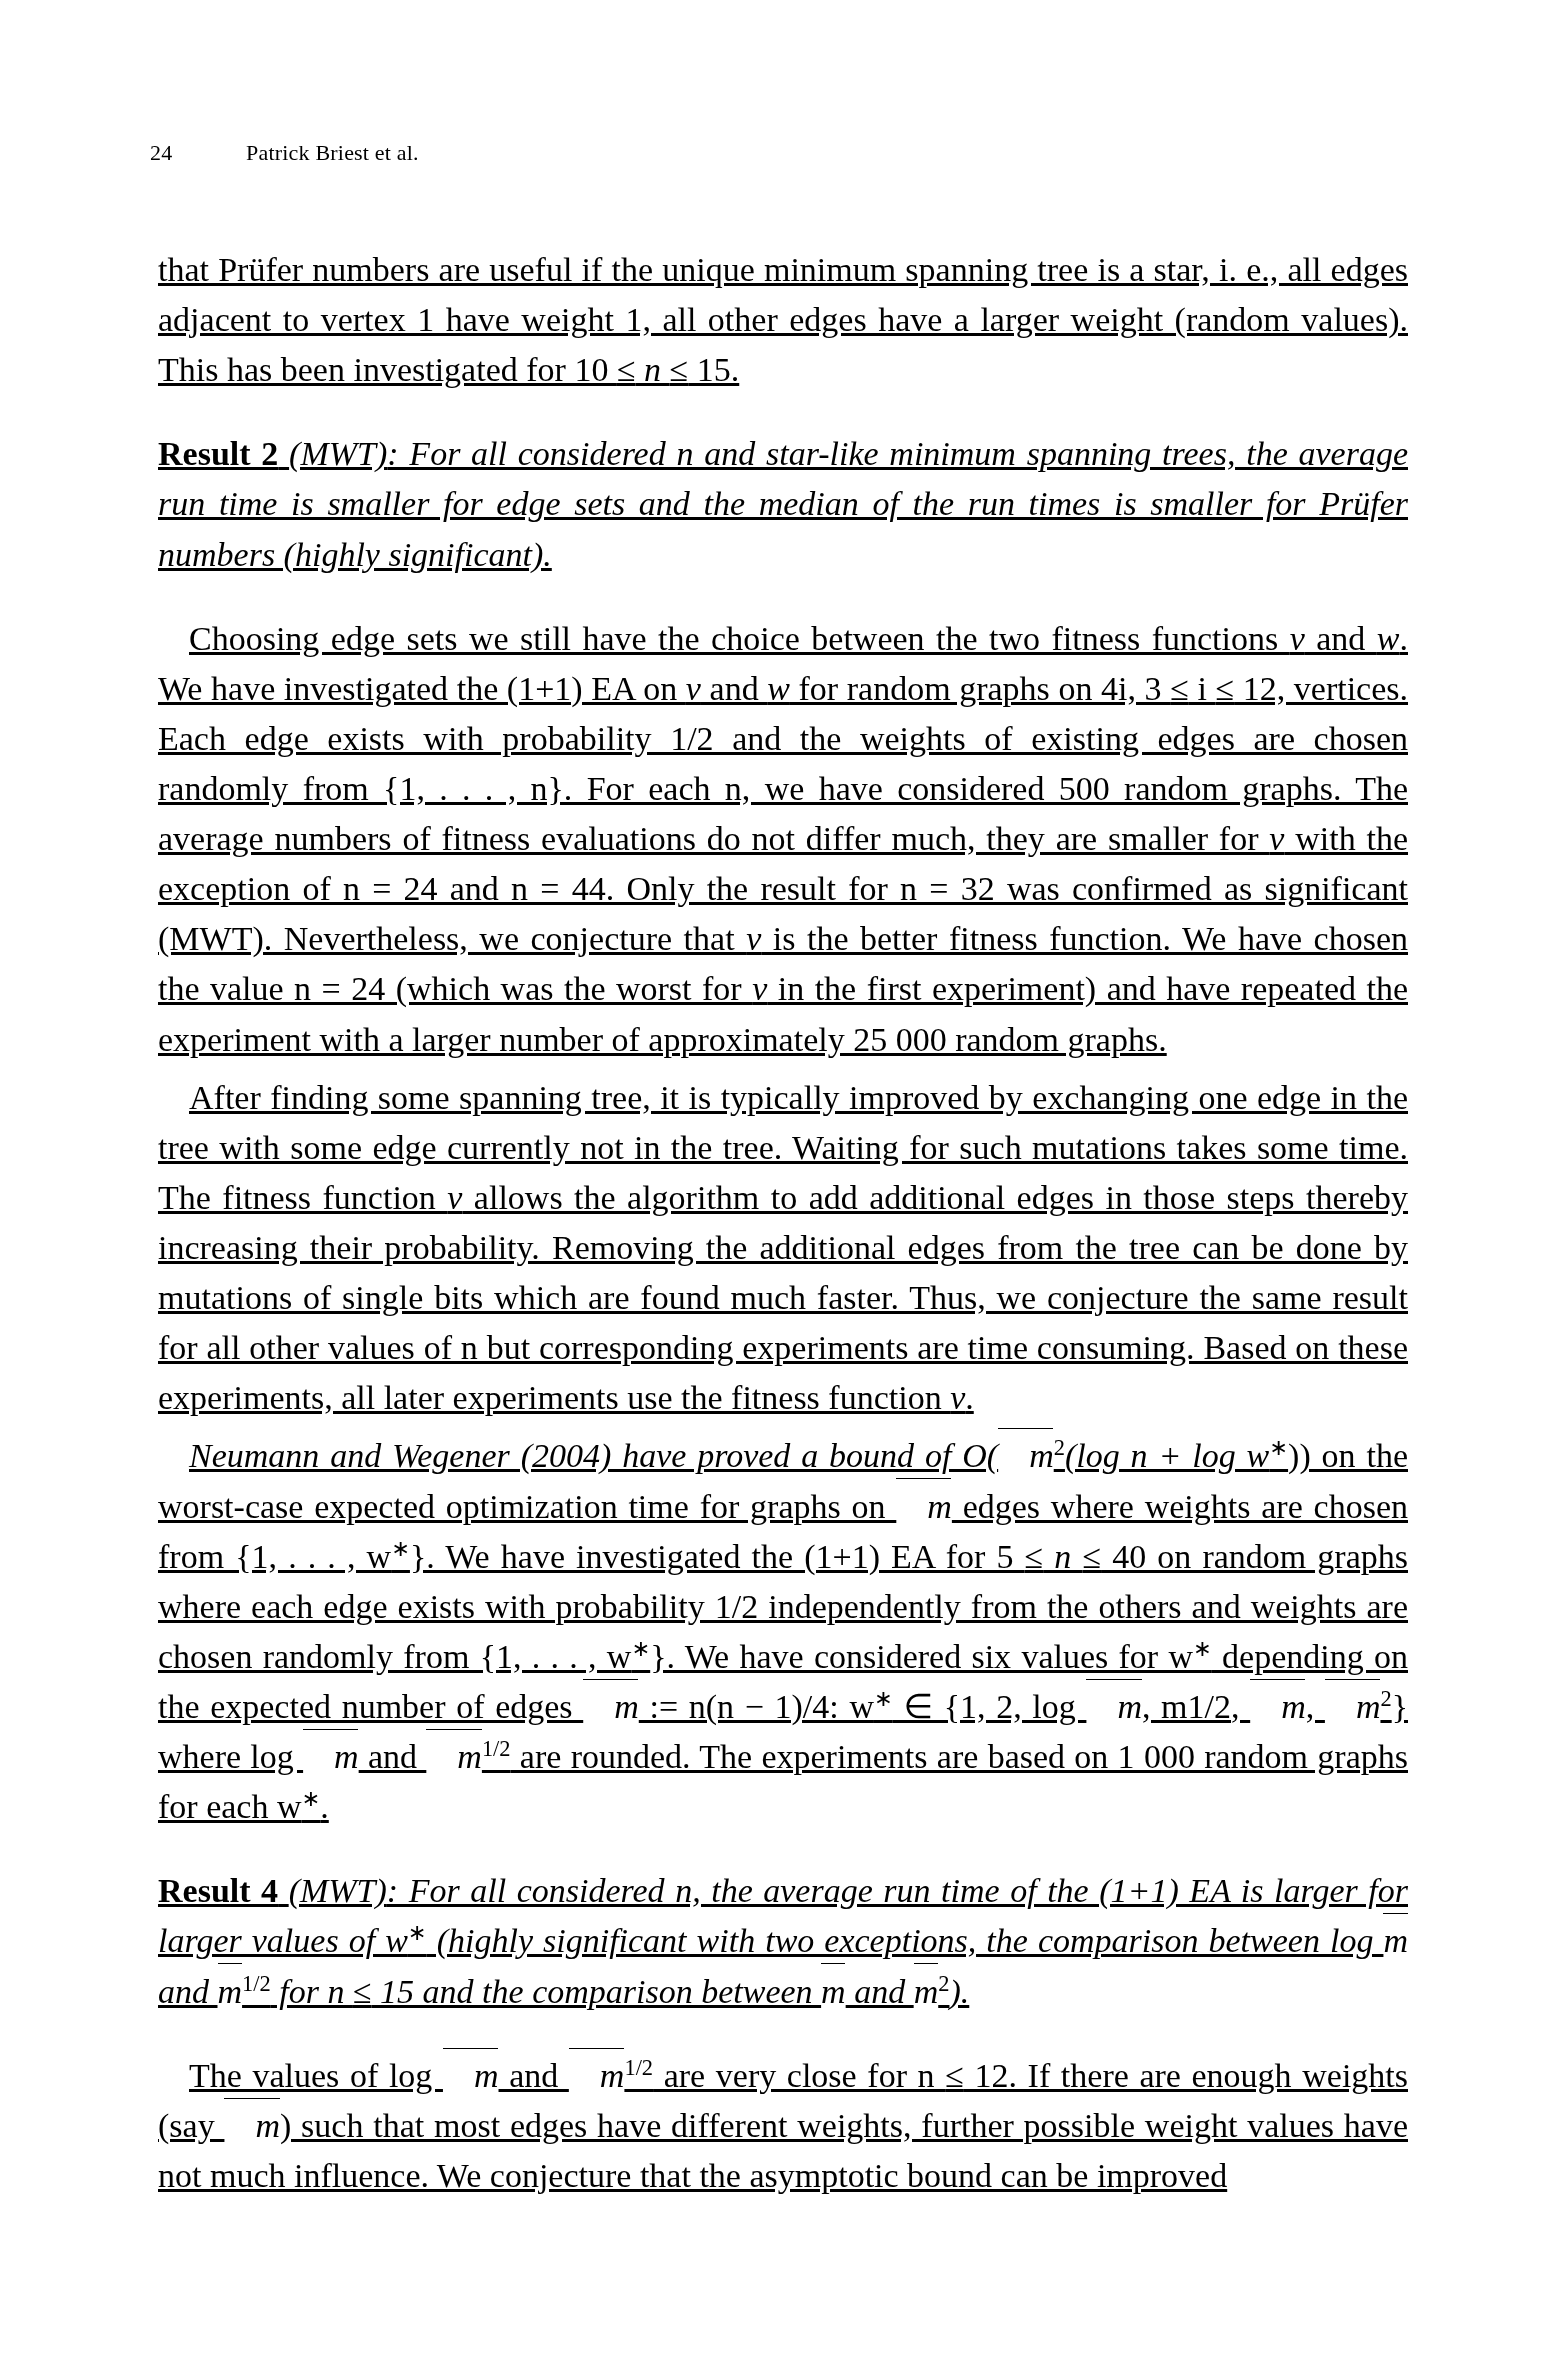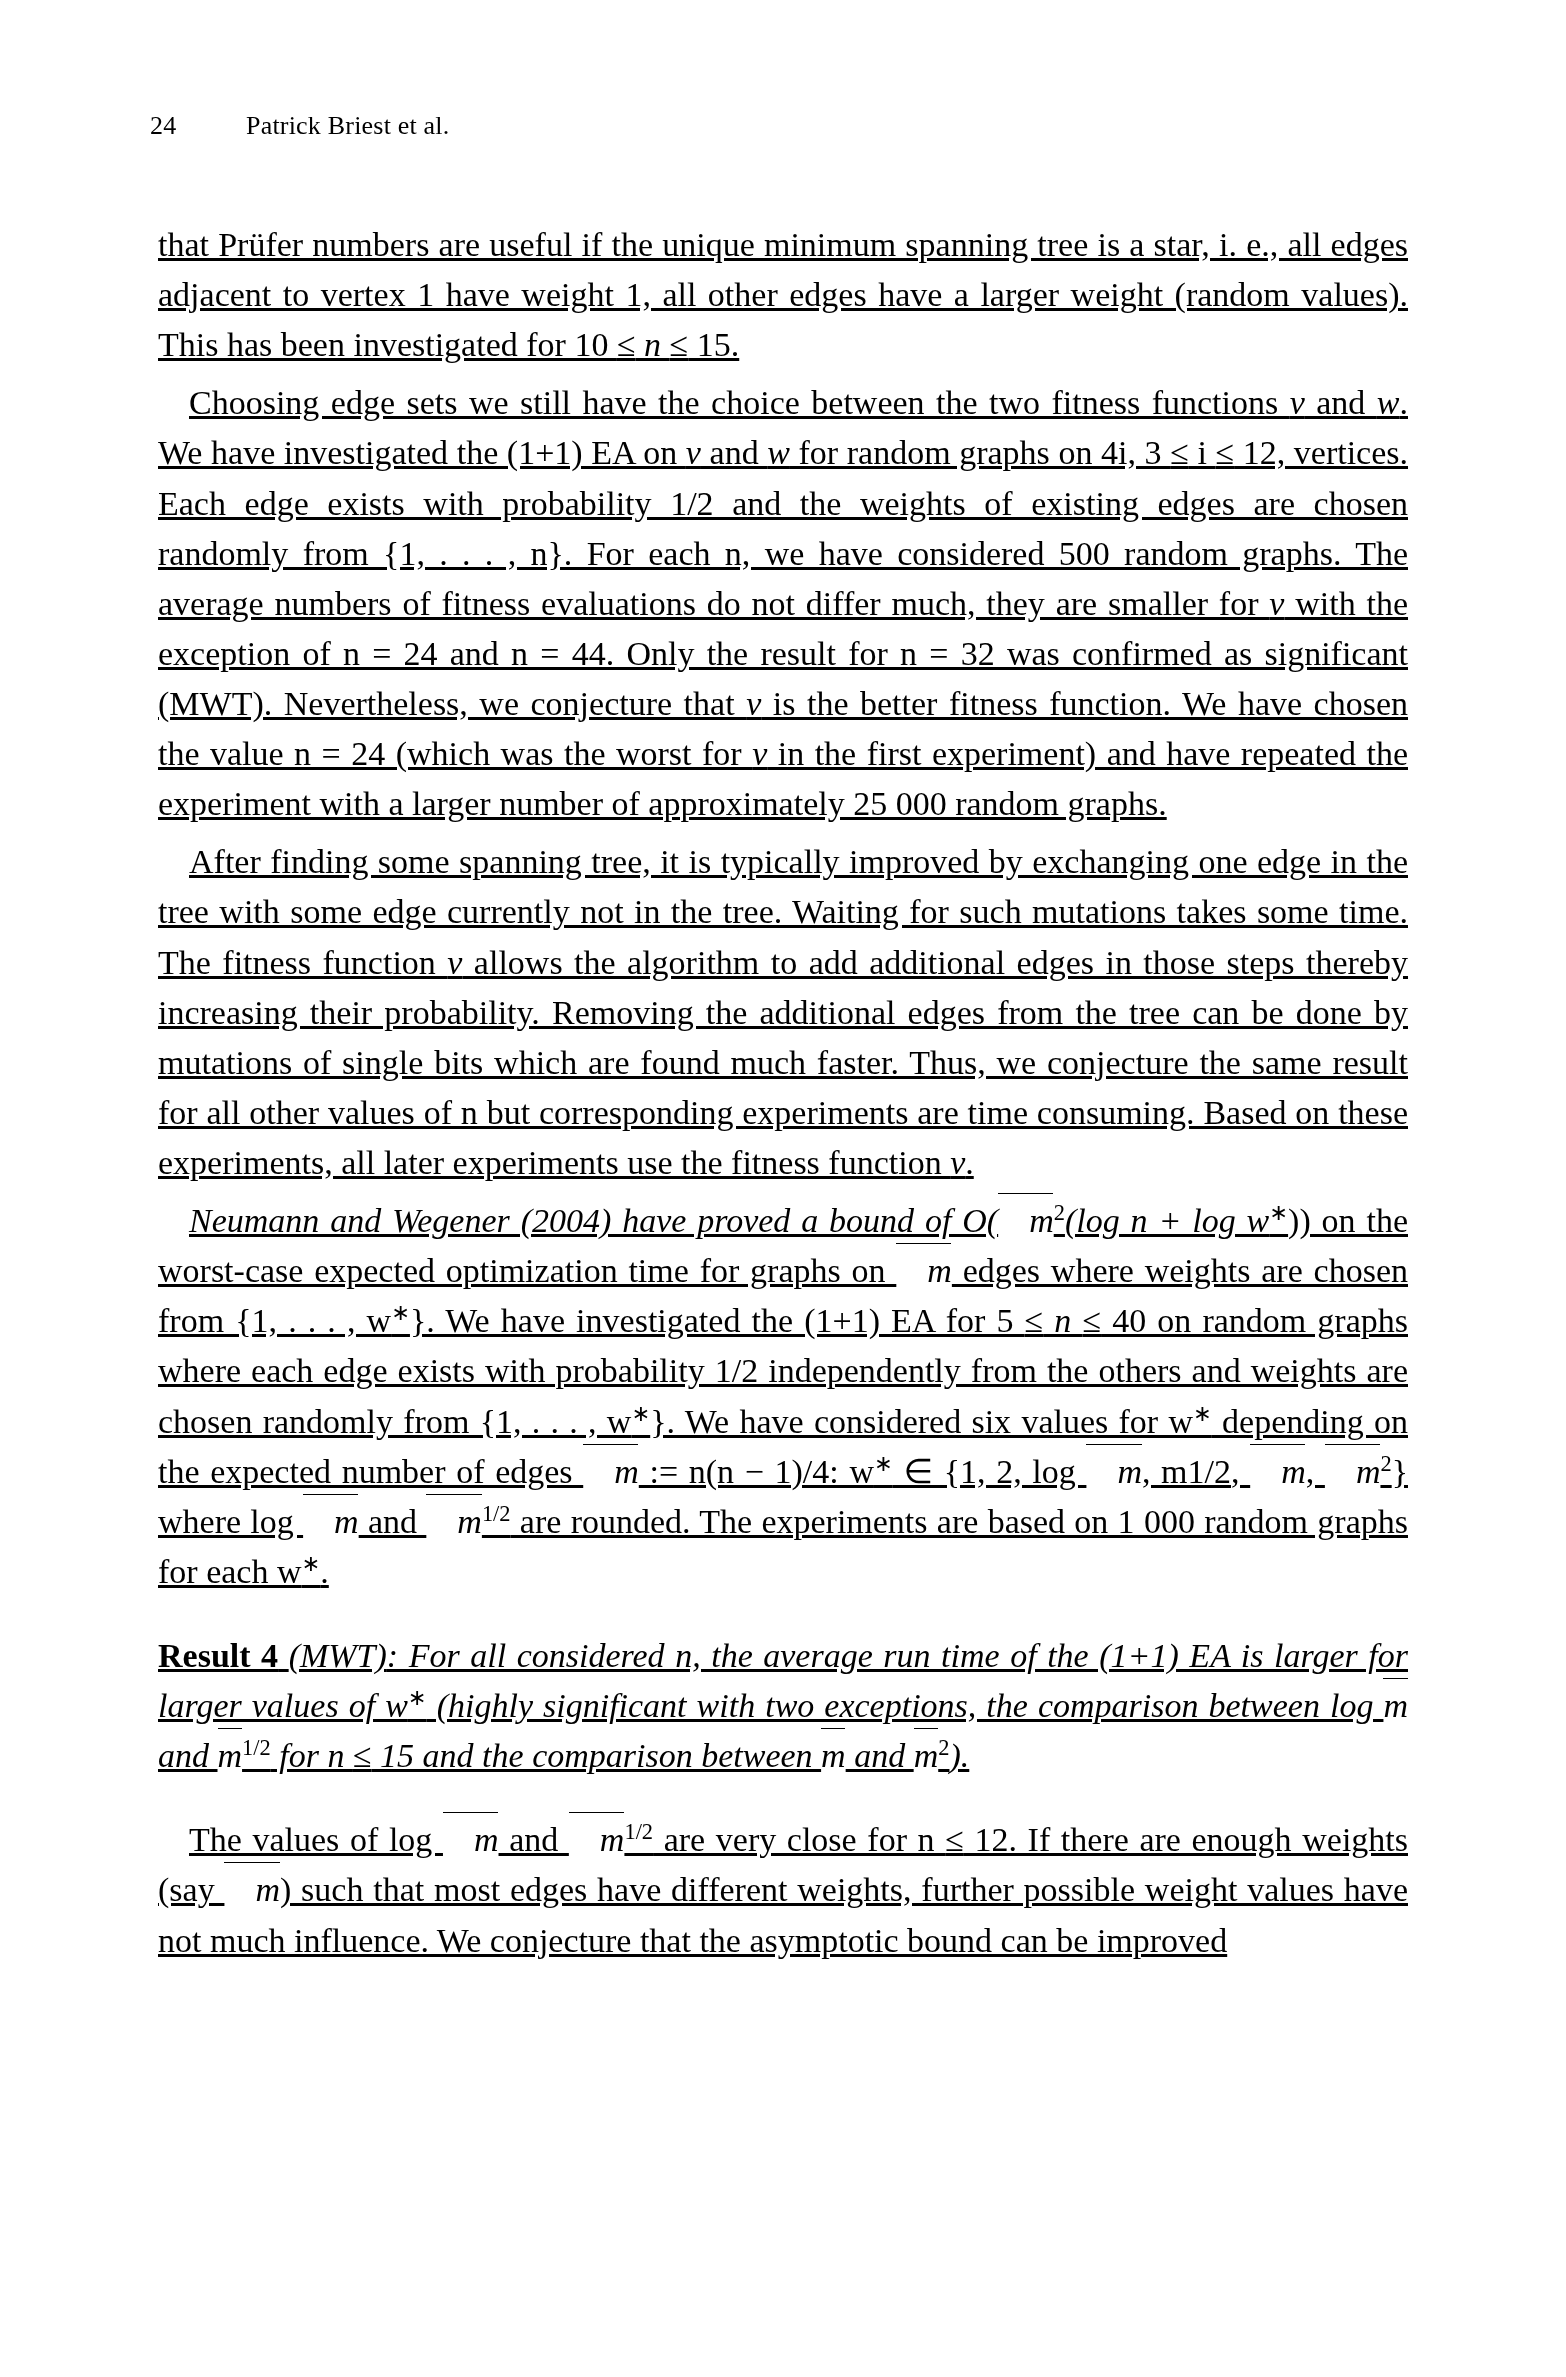--- a/index.html
+++ b/index.html
@@ -16,23 +16,24 @@
   .page {
     position: relative;
     width: 1567px;
     min-height: 2377px;
     box-sizing: border-box;
     padding: 111px 150px 103px 150px;
   }
   .header {
     display: flex;
     align-items: flex-start;
-    font-size: 26px;
+    font-size: 22px;
     margin-bottom: 79px;
     letter-spacing: 0.2px;
+    margin-top: 29px;
   }
   .header .page-number {
     width: 96px;
     flex: 0 0 96px;
   }
   .header .running-title {
     flex: 1;
   }
   .body-col {
     width: 1266px;
@@ -95,20 +96,21 @@
 
   <div class="header">
     <span class="page-number">24</span>
     <span class="running-title">Patrick Briest et al.</span>
   </div>
 
   <div class="body-col">
 
     <p><span>that Prüfer numbers are useful if the unique minimum spanning tree is a star, i. e., all edges adjacent to vertex 1 have weight 1, all other edges have a larger weight (random values). This has been investigated for 10 </span><span class="mathup">≤</span><span class="math"> n </span><span class="mathup">≤</span><span> 15.</span></p>
 
+    <p class="result"><b>Result 2</b> <span class="it">(MWT)</span><span class="it">: For all considered n and star-like minimum spanning trees, the average run time is smaller for edge sets and the median of the run times is smaller for Prüfer numbers (highly significant).</span></p>
 
 
     <p class="indent"><span>Choosing edge sets we still have the choice between the two fitness functions </span><span class="math">v</span><span> and </span><span class="math">w</span><span>. We have investigated the (1+1) EA on </span><span class="math">v</span><span> and </span><span class="math">w</span><span> for random graphs on 4i, 3 </span><span class="mathup">≤</span><span> i </span><span class="mathup">≤</span><span> 12, vertices. Each edge exists with probability 1/2 and the weights of existing edges are chosen randomly from {1, . . . , n}. For each n, we have considered 500 random graphs. The average numbers of fitness evaluations do not differ much, they are smaller for </span><span class="math">v</span><span> with the exception of n = 24 and n = 44. Only the result for n = 32 was confirmed as significant (MWT). Nevertheless, we conjecture that </span><span class="math">v</span><span> is the better fitness function. We have chosen the value n = 24 (which was the worst for </span><span class="math">v</span><span> in the first experiment) and have repeated the experiment with a larger number of approximately 25 000 random graphs.</span></p>
 
 
     <p class="indent"><span>After finding some spanning tree, it is typically improved by exchanging one edge in the tree with some edge currently not in the tree. Waiting for such mutations takes some time. The fitness function </span><span class="math">v</span><span> allows the algorithm to add additional edges in those steps thereby increasing their probability. Removing the additional edges from the tree can be done by mutations of single bits which are found much faster. Thus, we conjecture the same result for all other values of n but corresponding experiments are time consuming. Based on these experiments, all later experiments use the fitness function </span><span class="math">v</span><span>.</span></p>
 
     <p class="indent"><span class="math">Neumann and Wegener (2004) have proved a bound of O(<span class="ovl">m</span></span><sup class="mathup">2</sup><span class="math">(log n + log w</span><sup class="mathup">∗</sup><span>)) on the worst-case expected optimization time for graphs on <span class="ovl">m</span> edges where weights are chosen from {1, . . . , w</span><sup class="mathup">∗</sup><span>}. We have investigated the (1+1) EA for 5 </span><span class="mathup">≤</span><span class="math"> n </span><span class="mathup">≤</span><span> 40 on random graphs where each edge exists with probability 1/2 independently from the others and weights are chosen randomly from {1, . . . , w</span><sup class="mathup">∗</sup><span>}. We have considered six values for w</span><sup class="mathup">∗</sup><span> depending on the expected number of edges </span><span class="ovl">m</span><span> := n(n − 1)/4: w</span><sup class="mathup">∗</sup><span class="nowrap"> ∈ {1, 2, log <span class="ovl">m</span>, m1/2</span><span>, <span class="ovl">m</span>, <span class="ovl">m</span></span><sup class="mathup">2</sup><span>} where log <span class="ovl">m</span> and <span class="ovl">m</span></span><sup class="mathup">1/2</sup><span> are rounded. The experiments are based on 1 000 random graphs for each w</span><sup class="mathup">∗</sup><span>.</span></p>
 
     <p class="result"><b>Result 4</b> <span class="it">(MWT)</span><span class="it">: For all considered n, the average run time of the (1+1) EA is larger for larger values of w</span><sup class="mathup">∗</sup><span class="it"> (highly significant with two exceptions, the comparison between log <span class="ovl">m</span> and <span class="ovl">m</span></span><sup class="mathup">1/2</sup><span class="it"> for n </span><span class="mathup">≤</span><span class="it"> 15 and the comparison between <span class="ovl">m</span> and <span class="ovl">m</span></span><sup class="mathup">2</sup><span class="it">).</span></p>

